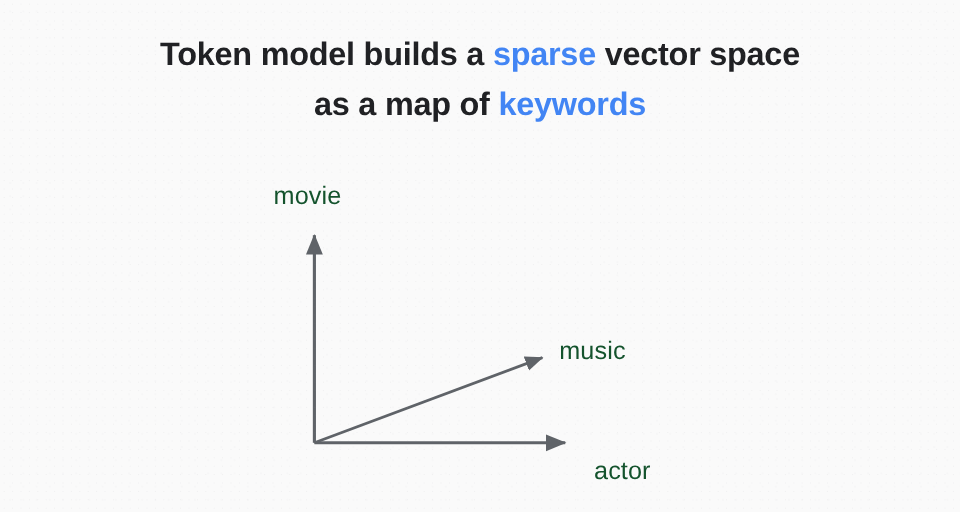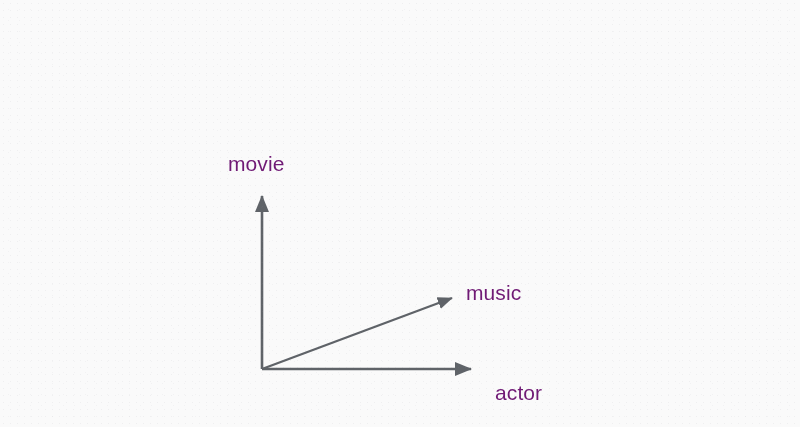--- a/index.html
+++ b/index.html
@@ -64,21 +64,21 @@
   }
   #axes-svg {
     position: absolute;
     top: 0;
     left: 0;
   }
   .axis-label {
     position: absolute;
     font-size: 21px;
     font-weight: normal;
-    color: #701a75;
+    color: #14532d;
     white-space: nowrap;
     letter-spacing: 0.1px;
   }
   #label-movie {
     left: 48px;
     top: 12px;
   }
   #label-music {
     left: 286px;
     top: 141px;
@@ -88,20 +88,24 @@
     left: 315px;
     top: 213px;
     margin-top: 28px;
   }
 </style>
 </head>
 <body>
 
 <div id="slide">
 
+  <div id="title-block">
+    <span class="line"><span>Token model builds a </span><span class="kw">sparse</span><span> vector space</span></span>
+    <span class="line"><span>as a map of </span><span class="kw">keywords</span></span>
+  </div>
 
   <div id="diagram">
 
     <svg id="axes-svg" width="440" height="270" viewBox="0 0 440 270">
       <defs>
         <marker id="arrowhead" markerWidth="7" markerHeight="7" refX="6.2" refY="3.1" orient="auto" markerUnits="strokeWidth">
           <path d="M0,0.4 L6.6,3.1 L0,5.8 Z" fill="#5f6368"></path>
         </marker>
       </defs>
 

